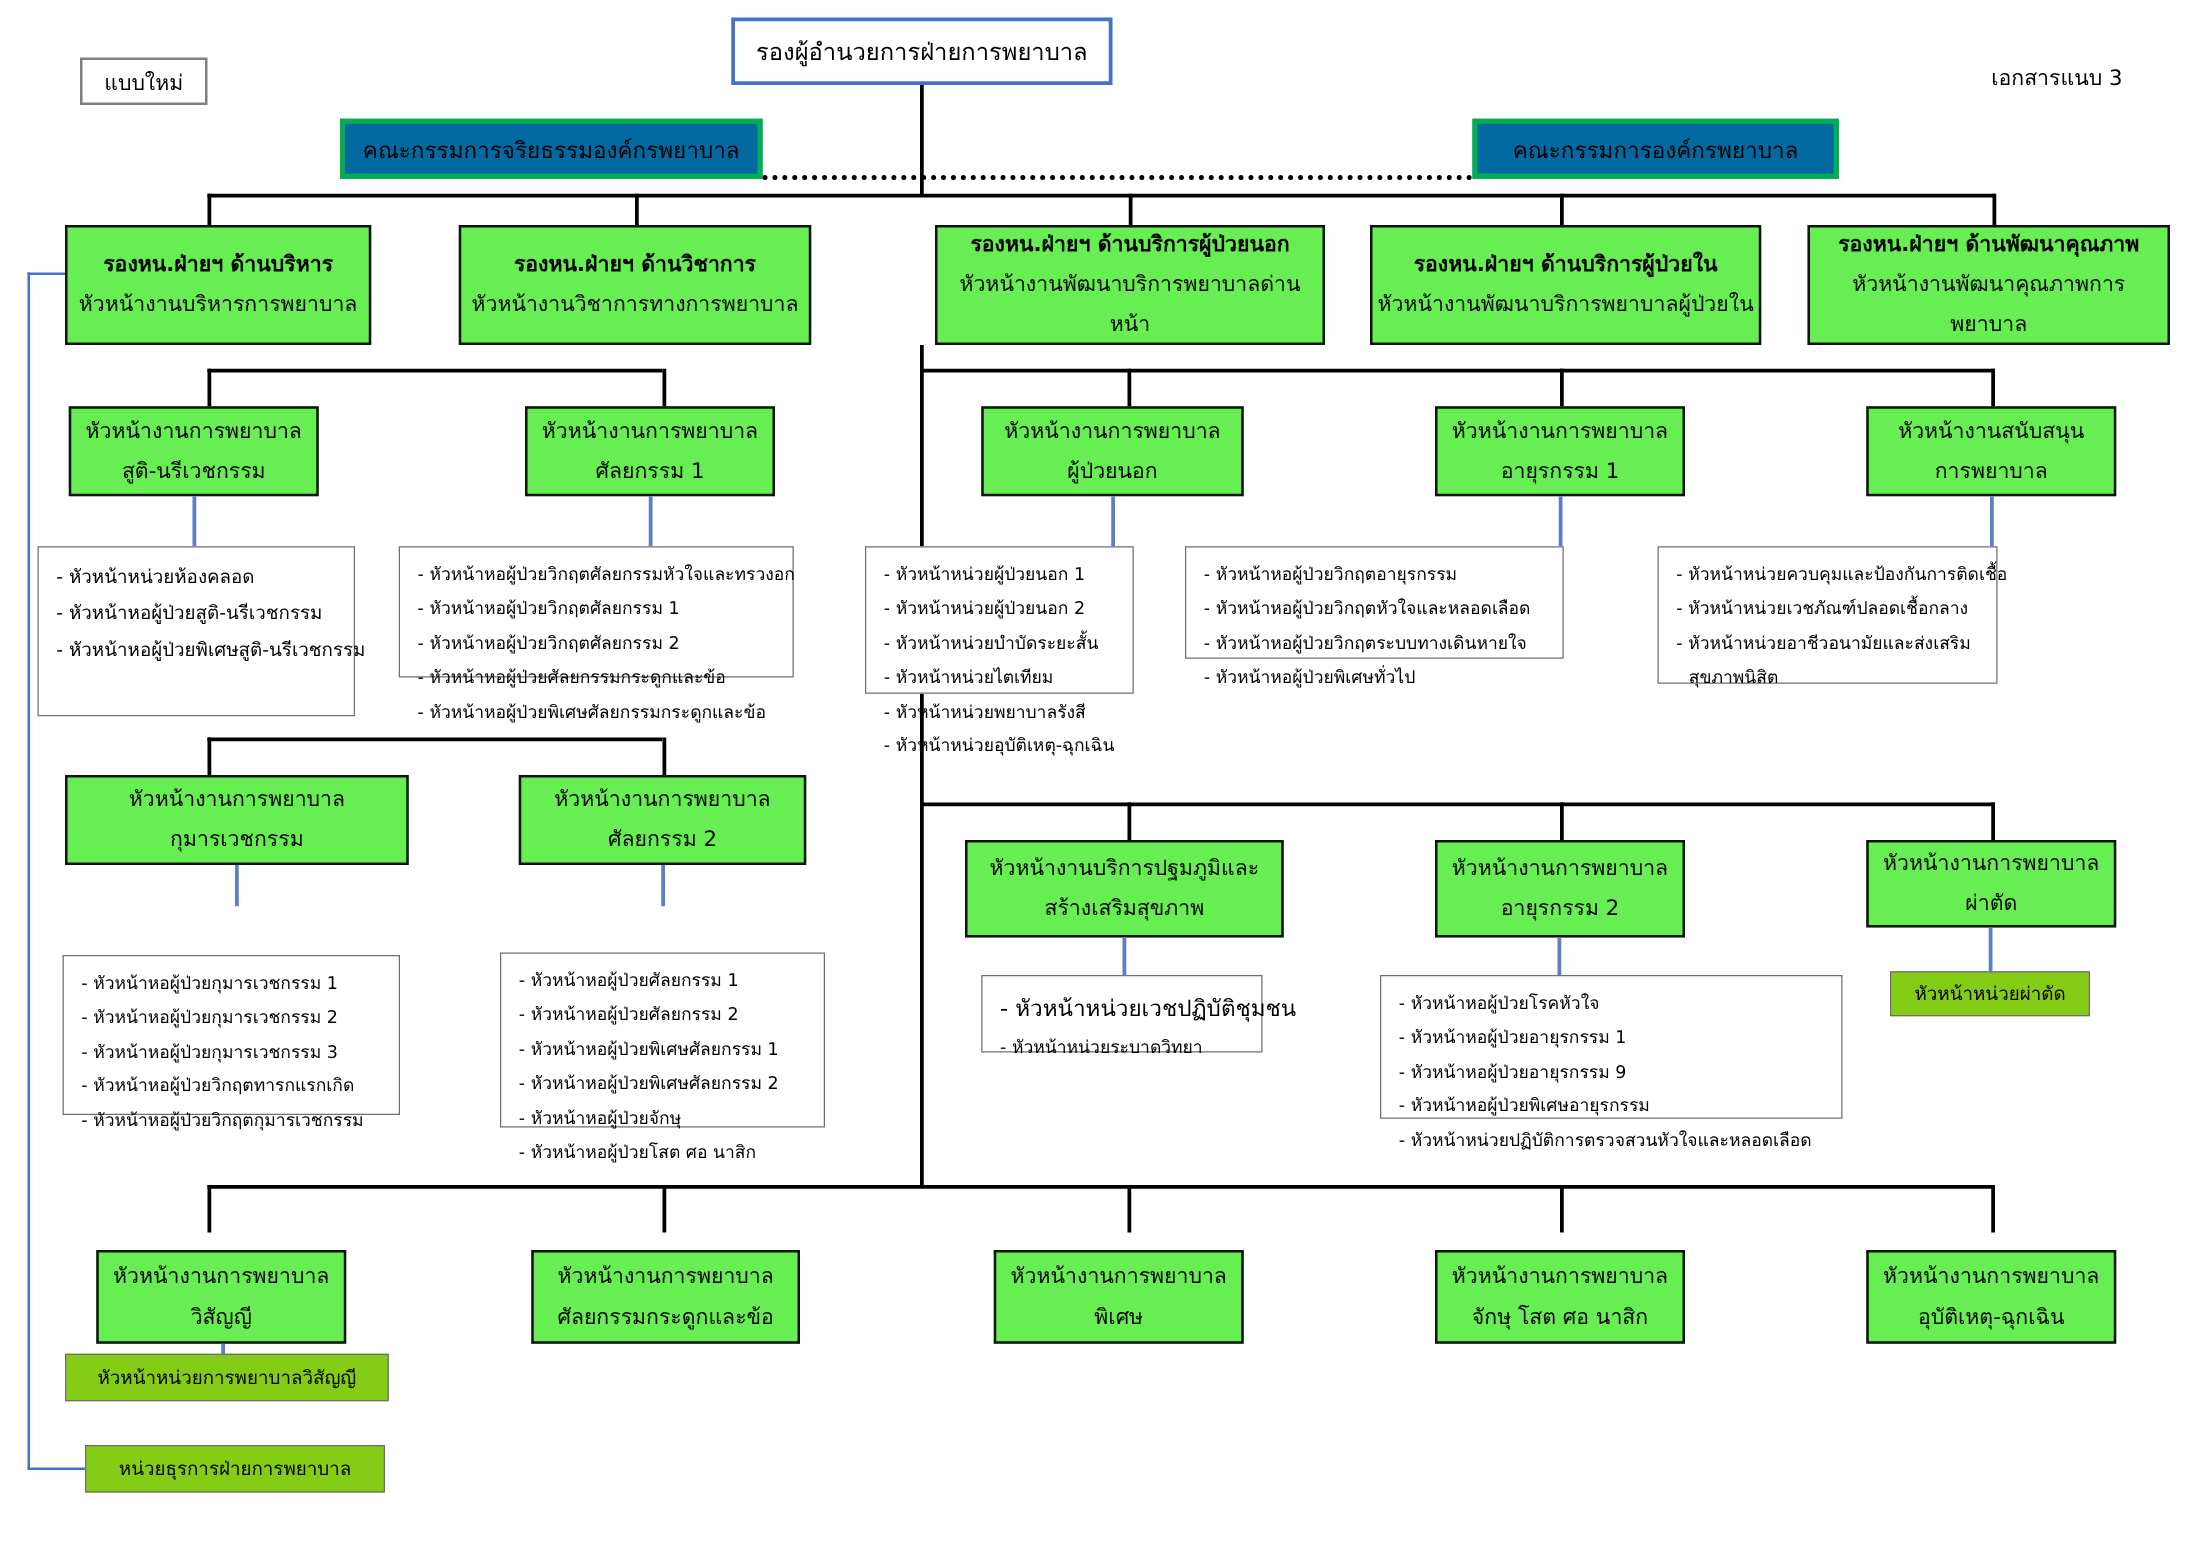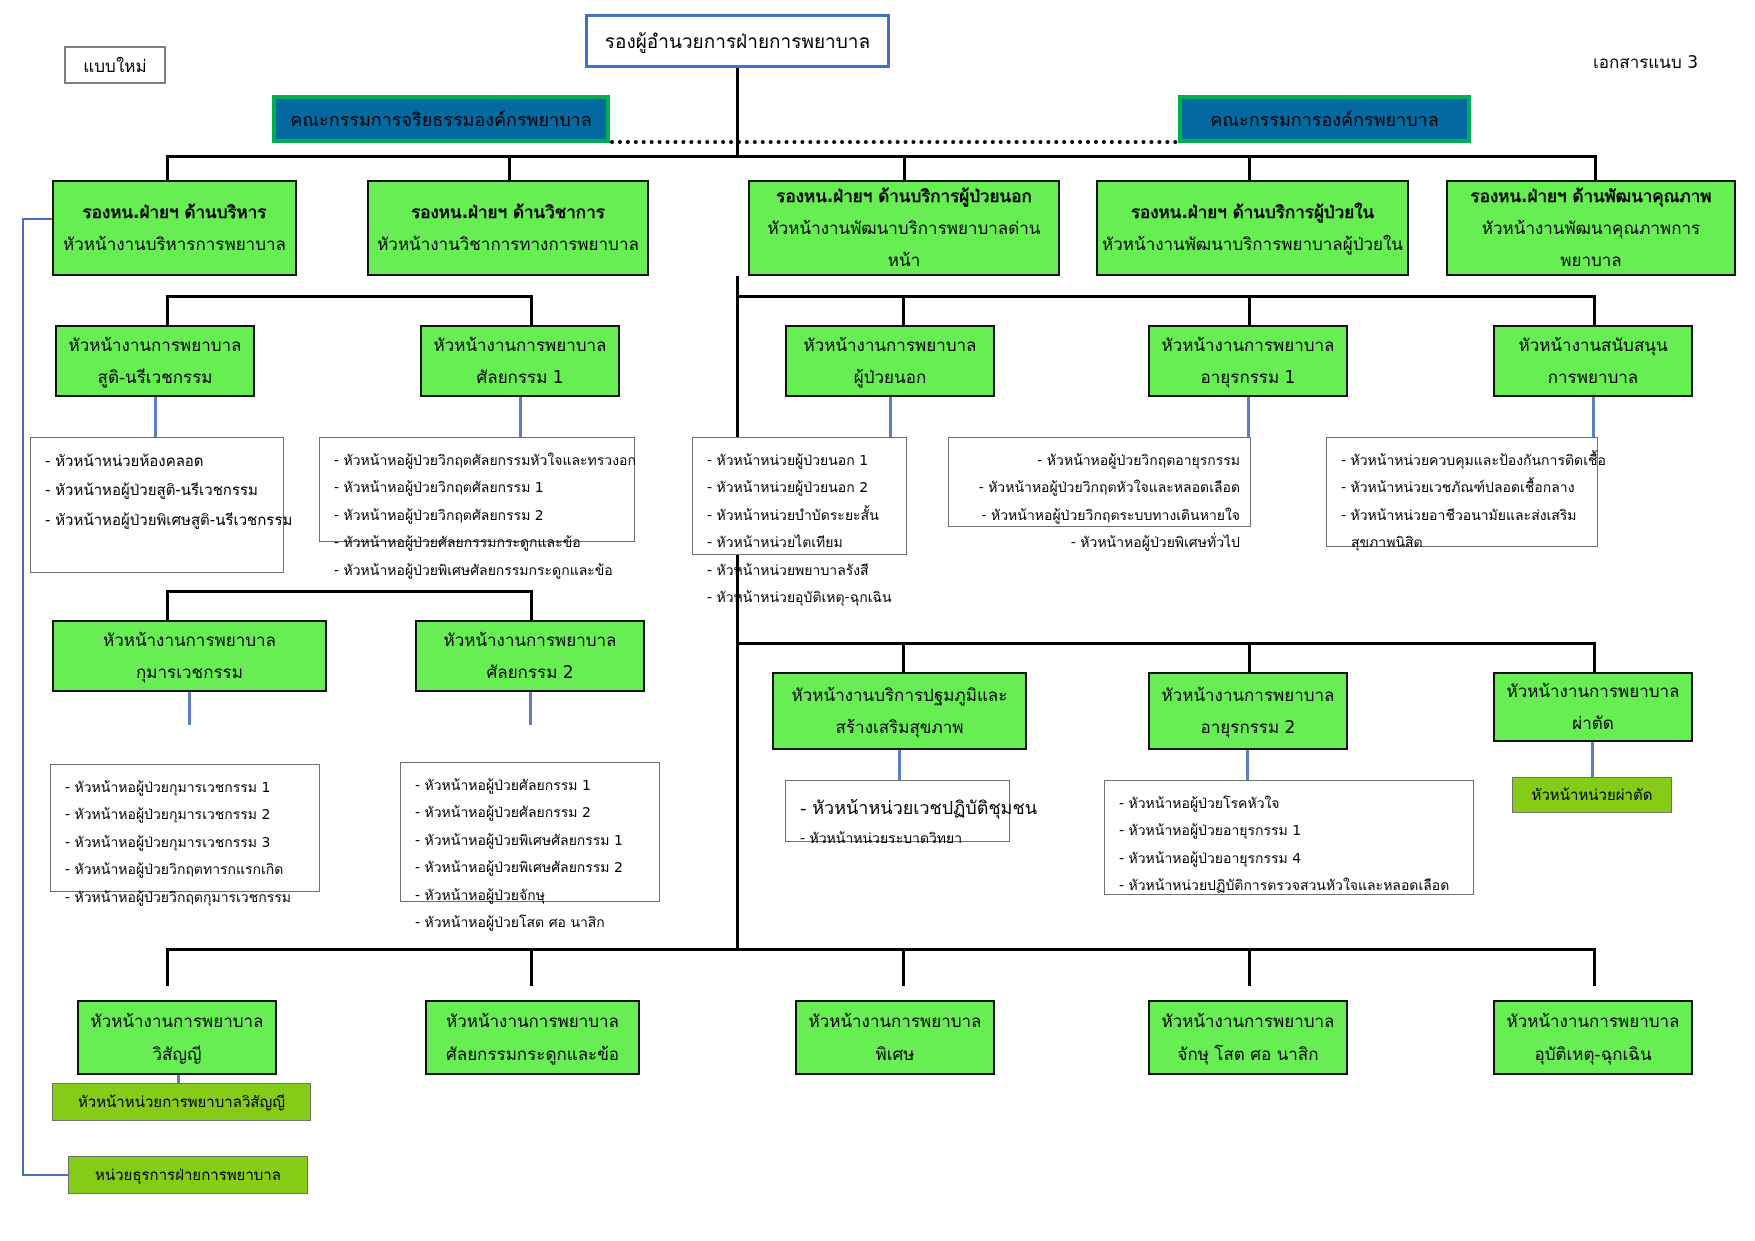--- a/index.html
+++ b/index.html
@@ -163,21 +163,21 @@
 
   <div class="abs list-box" style="left:692px;top:437px;width:215px;height:118px;">
     <div class="li" style="font-size:14px;">- หัวหน้าหน่วยผู้ป่วยนอก 1</div>
     <div class="li" style="font-size:14px;">- หัวหน้าหน่วยผู้ป่วยนอก 2</div>
     <div class="li" style="font-size:14px;">- หัวหน้าหน่วยบำบัดระยะสั้น</div>
     <div class="li" style="font-size:14px;">- หัวหน้าหน่วยไตเทียม</div>
     <div class="li" style="font-size:14px;">- หัวหน้าหน่วยพยาบาลรังสี</div>
     <div class="li" style="font-size:14px;">- หัวหน้าหน่วยอุบัติเหตุ-ฉุกเฉิน</div>
   </div>
 
-  <div class="abs list-box" style="left:948px;top:437px;width:303px;height:90px;text-align:right;">
+  <div class="abs list-box" style="left:948px;top:437px;width:303px;height:90px;">
     <div class="li" style="font-size:14px;">- หัวหน้าหอผู้ป่วยวิกฤตอายุรกรรม</div>
     <div class="li" style="font-size:14px;">- หัวหน้าหอผู้ป่วยวิกฤตหัวใจและหลอดเลือด</div>
     <div class="li" style="font-size:14px;">- หัวหน้าหอผู้ป่วยวิกฤตระบบทางเดินหายใจ</div>
     <div class="li" style="font-size:14px;">- หัวหน้าหอผู้ป่วยพิเศษทั่วไป</div>
   </div>
 
   <div class="abs list-box" style="left:1278px;top:437px;width:272px;height:110px;margin-left:48px;">
     <div class="li" style="font-size:14px;">- หัวหน้าหน่วยควบคุมและป้องกันการติดเชื้อ</div>
     <div class="li" style="font-size:14px;">- หัวหน้าหน่วยเวชภัณฑ์ปลอดเชื้อกลาง</div>
     <div class="li" style="font-size:14px;">- หัวหน้าหน่วยอาชีวอนามัยและส่งเสริม</div>
@@ -238,21 +238,22 @@
   </div>
 
   <div class="abs list-box" style="left:785px;top:780px;width:225px;height:62px;">
     <div class="li" style="font-size:18px;">- หัวหน้าหน่วยเวชปฏิบัติชุมชน</div>
     <div class="li" style="font-size:14px;">- หัวหน้าหน่วยระบาดวิทยา</div>
   </div>
 
   <div class="abs list-box" style="left:1104px;top:780px;width:370px;height:115px;">
     <div class="li" style="font-size:14px;">- หัวหน้าหอผู้ป่วยโรคหัวใจ</div>
     <div class="li" style="font-size:14px;">- หัวหน้าหอผู้ป่วยอายุรกรรม 1</div>
-    <div class="li" style="font-size:14px;">- หัวหน้าหอผู้ป่วยอายุรกรรม 4</div>
+    <div class="li" style="font-size:14px;">- หัวหน้าหอผู้ป่วยอายุรกรรม 9</div>
+    <div class="li" style="font-size:14px;">- หัวหน้าหอผู้ป่วยพิเศษอายุรกรรม</div>
     <div class="li" style="font-size:14px;">- หัวหน้าหน่วยปฏิบัติการตรวจสวนหัวใจและหลอดเลือด</div>
   </div>
 
   <div class="abs leaf-box" style="left:1512px;top:777px;width:160px;height:36px;">หัวหน้าหน่วยผ่าตัด</div>
 
   <div class="abs h-black" style="left:166px;top:948px;width:1430px;"></div>
   <div class="abs v-black" style="left:166px;top:948px;height:38px;"></div>
   <div class="abs v-black" style="left:530px;top:948px;height:38px;"></div>
   <div class="abs v-black" style="left:902px;top:948px;height:38px;"></div>
   <div class="abs v-black" style="left:1248px;top:948px;height:38px;"></div>

